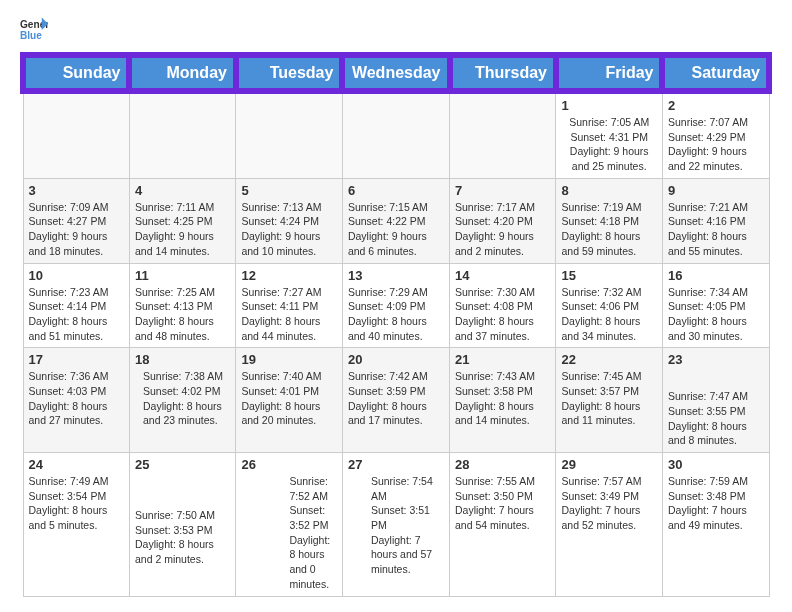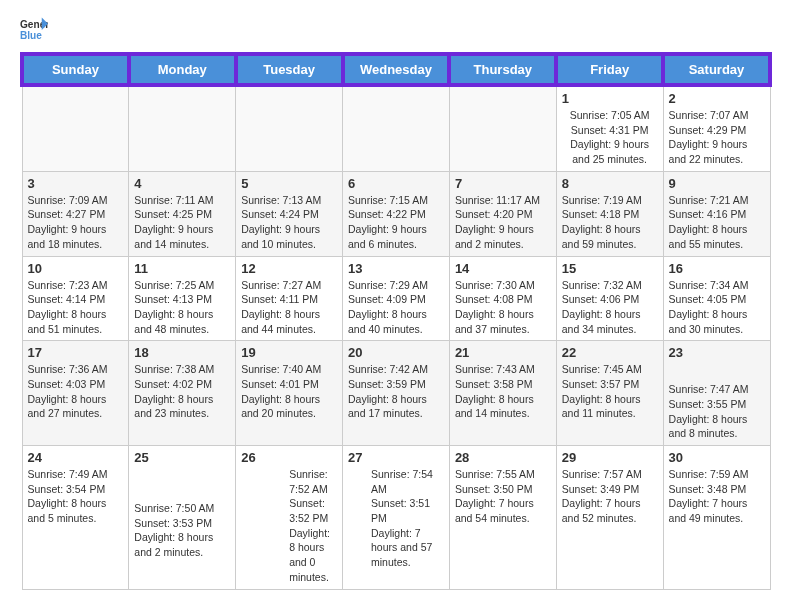--- a/index.html
+++ b/index.html
@@ -29,25 +29,25 @@
     .month-title { font-size: 36px; font-weight: normal; color: #333; }
     .location { font-size: 16px; color: #555; margin-top: 2px; }
     table {
       width: 100%;
       border-collapse: collapse;
       font-size: 11px;
     }
     thead tr th {
       background-color: #4a90d9;
       color: #fff;
-      text-align: center;
+      text-align: right;
       padding: 6px 6px;
-      font-size: 13px;
+      font-size: 16px;
       font-weight: bold;
-      border: 4px solid #6d28d9;
+      border: 6px solid #6d28d9;
     }
     tbody tr td {
       border: 1px solid #ccc;
       vertical-align: top;
       padding: 4px 5px;
       width: 106px;
       min-height: 80px;
       background: #fff;
     }
     tbody tr:nth-child(even) td {
@@ -136,21 +136,21 @@
 Daylight: 9 hours and 10 minutes.</div>
         </td>
         <td>
           <span class="day-num">6</span>
           <div class="day-detail" style="white-space: pre-line;">Sunrise: 7:15 AM
 Sunset: 4:22 PM
 Daylight: 9 hours and 6 minutes.</div>
         </td>
         <td>
           <span class="day-num">7</span>
-          <div class="day-detail" style="white-space: pre-line;">Sunrise: 11:17 AM
+          <div class="day-detail" style="white-space: pre-line;">Sunrise: 7:17 AM
 Sunset: 4:20 PM
 Daylight: 9 hours and 2 minutes.</div>
         </td>
         <td>
           <span class="day-num">8</span>
           <div class="day-detail" style="white-space: pre-line;">Sunrise: 7:19 AM
 Sunset: 4:18 PM
 Daylight: 8 hours and 59 minutes.</div>
         </td>
         <td>
@@ -206,21 +206,21 @@
       </tr>
       <tr>
         <td>
           <span class="day-num">17</span>
           <div class="day-detail" style="white-space: pre-line;">Sunrise: 7:36 AM
 Sunset: 4:03 PM
 Daylight: 8 hours and 27 minutes.</div>
         </td>
         <td>
           <span class="day-num">18</span>
-          <div class="day-detail" style="white-space: pre-line;">Sunrise: 7:38 AM
+          <div class="day-detail" style="white-space: pre-line; margin-left: 8px;">Sunrise: 7:38 AM
 Sunset: 4:02 PM
 Daylight: 8 hours and 23 minutes.</div>
         </td>
         <td>
           <span class="day-num">19</span>
           <div class="day-detail" style="white-space: pre-line;">Sunrise: 7:40 AM
 Sunset: 4:01 PM
 Daylight: 8 hours and 20 minutes.</div>
         </td>
         <td>

